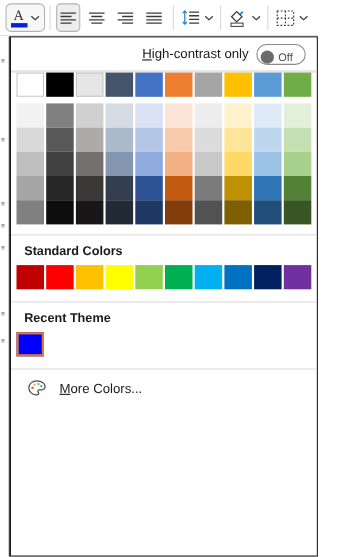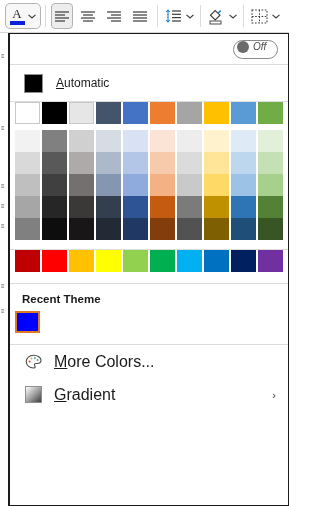--- a/index.html
+++ b/index.html
@@ -121,25 +121,24 @@
     margin-right: 7px;
   }
   .hc-label u { text-decoration: underline; }
   .toggle {
     width: 45px;
     height: 19px;
     border: 1px solid #8a8a8a;
     border-radius: 10px;
     background: #ffffff;
     display: flex;
-    align-items: flex-start;
+    align-items: flex-end;
     padding: 0 3px;
     box-sizing: border-box;
     gap: 4px;
-    font-style: italic;
   }
   .toggle .knob {
     width: 12px; height: 12px;
     border-radius: 50%;
     background: #6b6b6b;
     flex: none;
   }
   .toggle .tg-txt {
     font-size: 10px;
     color: #4a4a4a;
@@ -230,21 +229,21 @@
     box-sizing: border-box;
     position: relative;
   }
   .menu-icon {
     width: 18px; height: 18px;
     flex: none;
     display: flex; align-items: center; justify-content: center;
   }
   .menu-txt {
     margin-left: 12px;
-    font-size: 16px;
+    font-size: 12px;
   }
   .menu-txt u { text-decoration: underline; }
   .submenu-arrow {
     position: absolute;
     right: 12px;
     font-size: 11px;
     color: #3a3a3a;
   }
   .grad-sw {
     width: 17px; height: 17px;
@@ -396,32 +395,29 @@
   <div class="sliver-mark" style="top:150px;">≡</div>
   <div class="sliver-mark" style="top:170px;">≡</div>
   <div class="sliver-mark" style="top:190px;">≡</div>
   <div class="sliver-mark" style="top:250px;">≡</div>
   <div class="sliver-mark" style="top:275px;">≡</div>
 </div>
 
 <div class="popup">
 
   <div class="hc-row">
+    <span class="hc-label"><u>H</u><span>igh-contrast only</span></span>
     <span class="toggle">
       <span class="knob"></span>
       <span class="tg-txt">Off</span>
     </span>
   </div>
 
   <div class="divider"></div>
 
-  <div class="auto-row">
-    <span class="auto-sw"></span>
-    <span class="auto-txt"><u>A</u><span>utomatic</span></span>
-  </div>
 
   <div class="divider"></div>
 
   <div class="swatch-row" id="theme-base-row">
       <div class="sw outlined" style="background: rgb(255, 255, 255);"></div>
       <div class="sw" style="background: rgb(0, 0, 0);"></div>
       <div class="sw outlined" style="background: rgb(230, 230, 230);"></div>
       <div class="sw" style="background: rgb(68, 84, 106);"></div>
       <div class="sw" style="background: rgb(68, 114, 196);"></div>
       <div class="sw" style="background: rgb(237, 125, 49);"></div>
@@ -498,20 +494,21 @@
         <div class="tint-cell" style="background: rgb(226, 239, 217);"></div>
         <div class="tint-cell" style="background: rgb(197, 224, 179);"></div>
         <div class="tint-cell" style="background: rgb(168, 208, 141);"></div>
         <div class="tint-cell" style="background: rgb(83, 129, 53);"></div>
         <div class="tint-cell" style="background: rgb(55, 86, 35);"></div>
       </div>
     </div>
 
   <div class="divider" style="margin-top:9px;"></div>
 
+  <div class="sec-title">Standard Colors</div>
   <div class="std-row" id="standard-row">
       <div class="std-sw" style="background: rgb(192, 0, 0);"></div>
       <div class="std-sw" style="background: rgb(255, 0, 0);"></div>
       <div class="std-sw" style="background: rgb(255, 192, 0);"></div>
       <div class="std-sw" style="background: rgb(255, 255, 0);"></div>
       <div class="std-sw" style="background: rgb(146, 208, 80);"></div>
       <div class="std-sw" style="background: rgb(0, 176, 80);"></div>
       <div class="std-sw" style="background: rgb(0, 176, 240);"></div>
       <div class="std-sw" style="background: rgb(0, 112, 192);"></div>
       <div class="std-sw" style="background: rgb(0, 32, 96);"></div>
@@ -533,21 +530,14 @@
         <path d="M8.5 1.2 C4.4 1.2 1.2 4 1.2 7.6 C1.2 11.2 4.4 14 8.5 14 C9.6 14 10.2 13.4 10.2 12.7 C10.2 12.3 10 12 9.8 11.7 C9.6 11.4 9.4 11.1 9.4 10.7 C9.4 10 10 9.5 10.8 9.5 L12.2 9.5 C14.4 9.5 16 8.2 16 6.3 C16 3.5 12.6 1.2 8.5 1.2 Z" fill="none" stroke="#4a4a4a" stroke-width="1.1"></path>
         <circle cx="4.6" cy="7.6" r="1.1" fill="#e24a4a"></circle>
         <circle cx="6.4" cy="4.6" r="1.0" fill="#f0a92e"></circle>
         <circle cx="9.9" cy="4.1" r="1.0" fill="#3fa9d6"></circle>
         <circle cx="12.6" cy="6.1" r="1.0" fill="#5aaa4a"></circle>
       </svg>
     </span>
     <span class="menu-txt"><u>M</u><span>ore Colors...</span></span>
   </div>
 
-  <div class="menu-item">
-    <span class="menu-icon">
-      <span class="grad-sw"></span>
-    </span>
-    <span class="menu-txt"><u>G</u><span>radient</span></span>
-    <span class="submenu-arrow">›</span>
-  </div>
 
 </div>
 
 </body></html>

